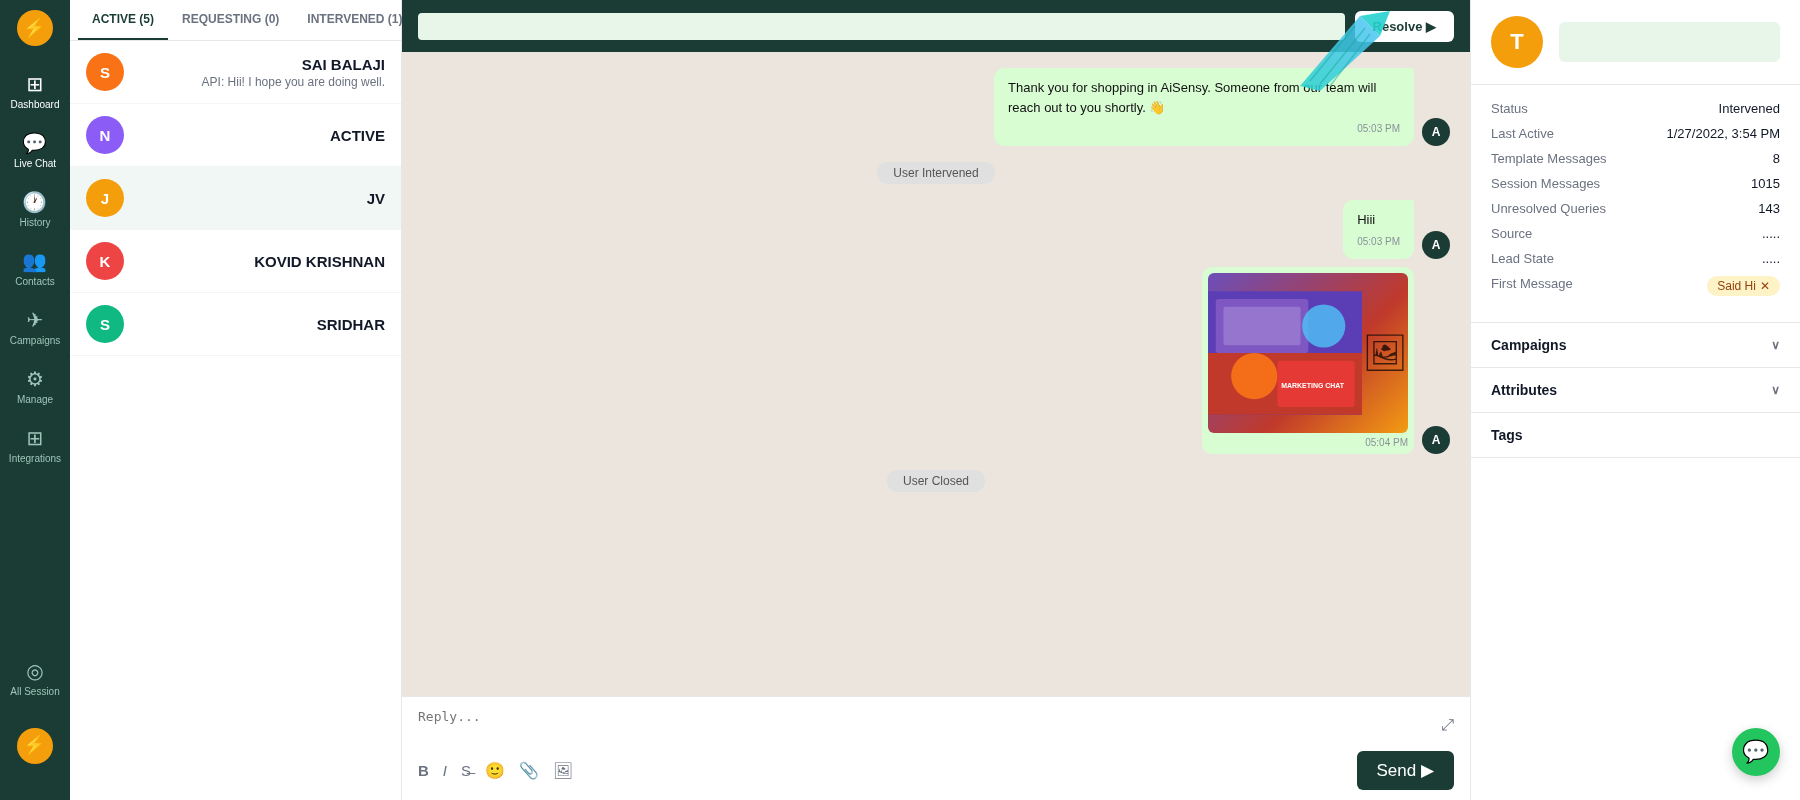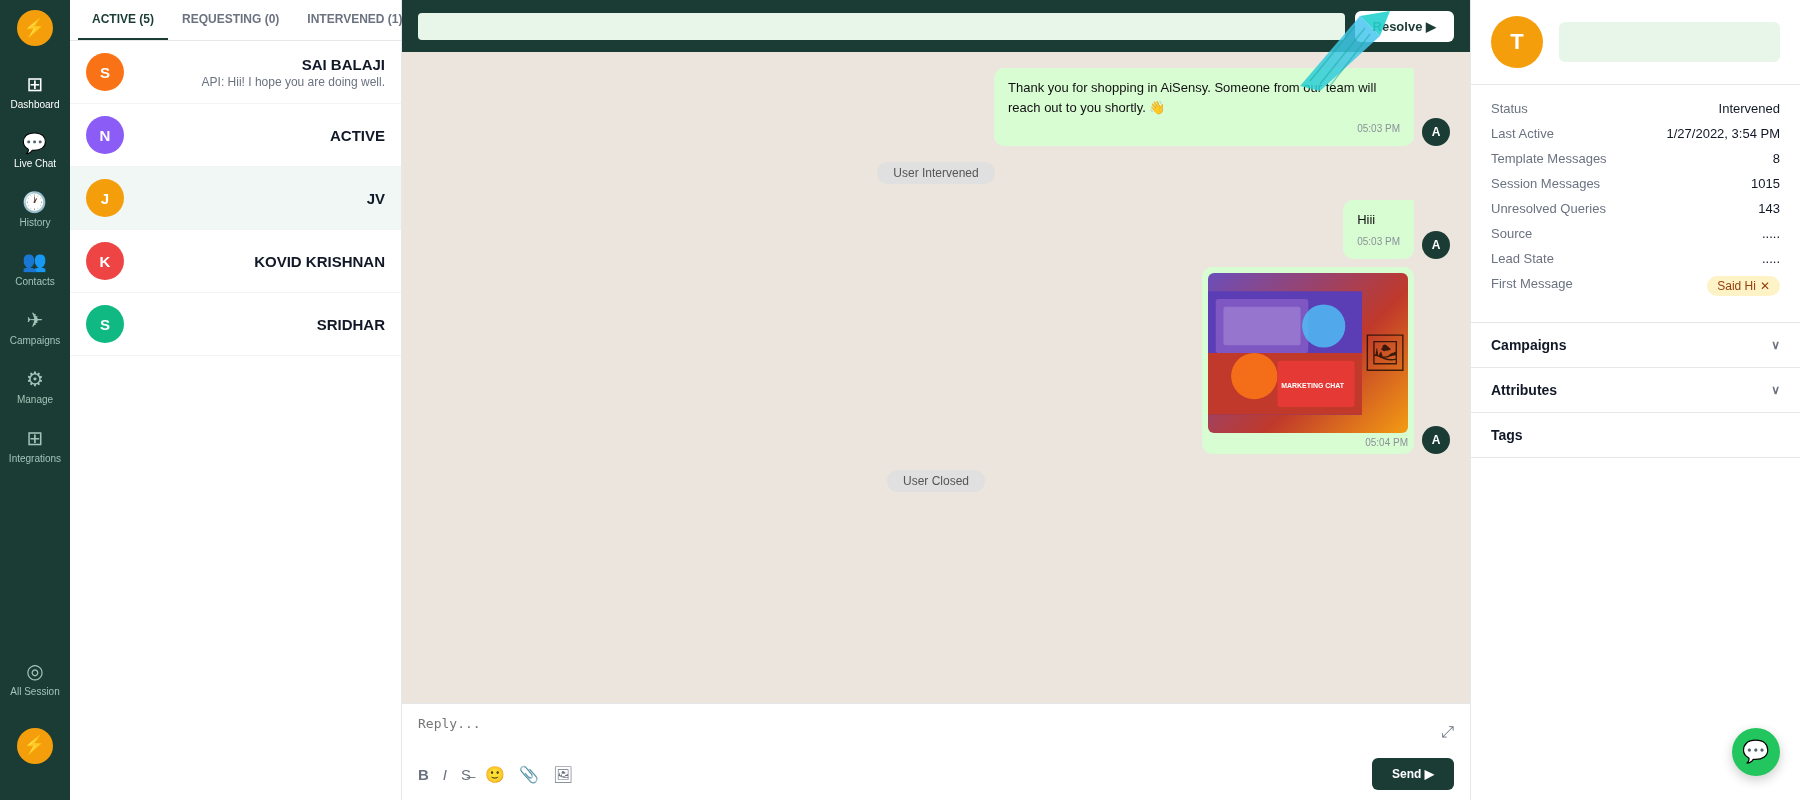--- a/index.html
+++ b/index.html
@@ -223,22 +223,22 @@
       margin-top: 8px;
     }
     .reply-icons { display: flex; gap: 14px; align-items: center; }
     .reply-icon { color: #6b7280; font-size: 16px; cursor: pointer; }
     .send-btn {
       background: #1a3c34;
       color: white;
       border: none;
       padding: 9px 20px;
       border-radius: 6px;
-      font-size: 12px;
-      font-weight: 700;
+      font-size: 17px;
+      font-weight: 400;
       cursor: pointer;
       display: flex;
       align-items: center;
       gap: 6px;
     }
 
     
     .right-panel {
       width: 330px;
       background: #ffffff;

